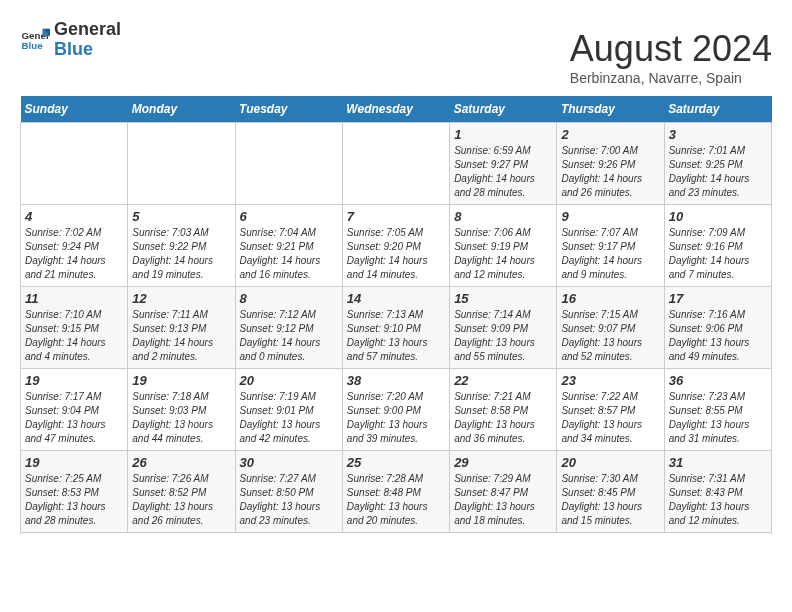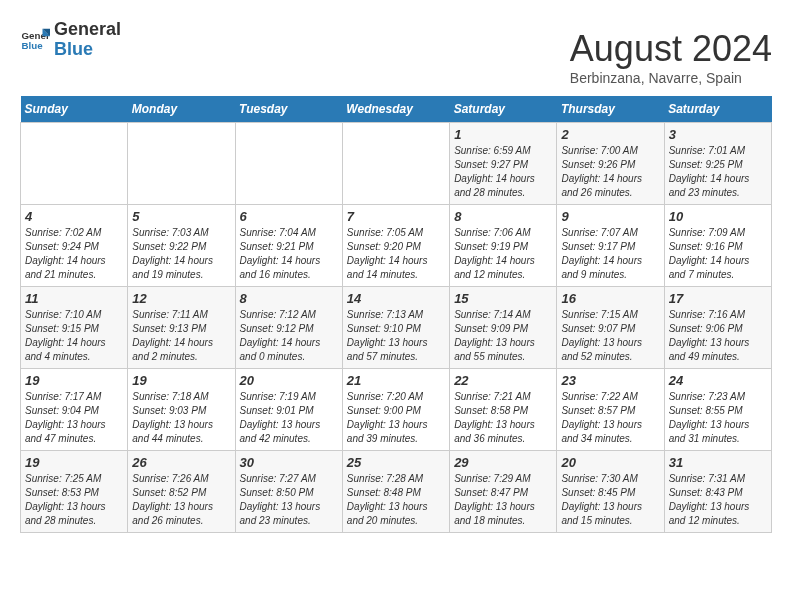--- a/index.html
+++ b/index.html
@@ -210,33 +210,33 @@
         </td>
         <td>
           <span class="day-num">19</span>
           <div class="day-info">Sunrise: 7:18 AM<br>Sunset: 9:03 PM<br>Daylight: 13 hours<br>and 44 minutes.</div>
         </td>
         <td>
           <span class="day-num">20</span>
           <div class="day-info">Sunrise: 7:19 AM<br>Sunset: 9:01 PM<br>Daylight: 13 hours<br>and 42 minutes.</div>
         </td>
         <td>
-          <span class="day-num">21</span>
+          <span class="day-num">38</span>
           <div class="day-info">Sunrise: 7:20 AM<br>Sunset: 9:00 PM<br>Daylight: 13 hours<br>and 39 minutes.</div>
         </td>
         <td>
           <span class="day-num">22</span>
           <div class="day-info">Sunrise: 7:21 AM<br>Sunset: 8:58 PM<br>Daylight: 13 hours<br>and 36 minutes.</div>
         </td>
         <td>
           <span class="day-num">23</span>
           <div class="day-info">Sunrise: 7:22 AM<br>Sunset: 8:57 PM<br>Daylight: 13 hours<br>and 34 minutes.</div>
         </td>
         <td>
-          <span class="day-num">24</span>
+          <span class="day-num">36</span>
           <div class="day-info">Sunrise: 7:23 AM<br>Sunset: 8:55 PM<br>Daylight: 13 hours<br>and 31 minutes.</div>
         </td>
       </tr>
       <tr>
         <td>
           <span class="day-num">19</span>
           <div class="day-info">Sunrise: 7:25 AM<br>Sunset: 8:53 PM<br>Daylight: 13 hours<br>and 28 minutes.</div>
         </td>
         <td>
           <span class="day-num">26</span>

